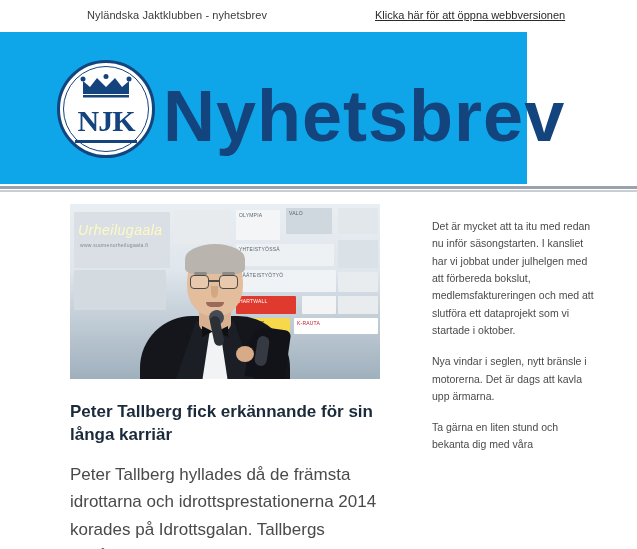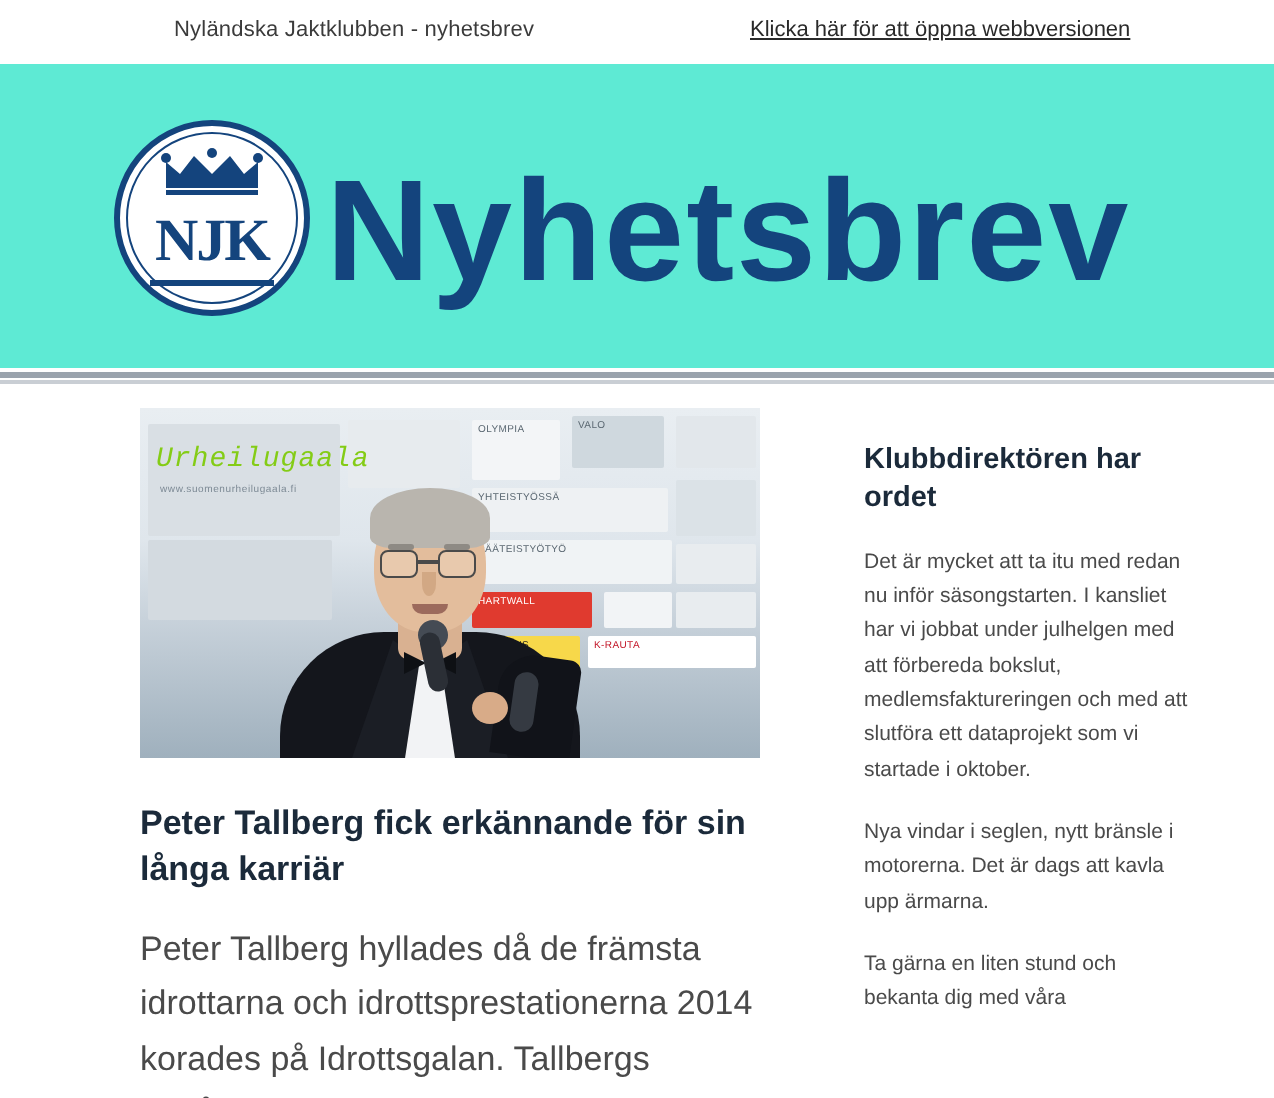--- a/index.html
+++ b/index.html
@@ -50,23 +50,23 @@
     color: #2a2a2a;
     text-decoration: underline;
     cursor: pointer;
   }
 
   
   .masthead {
     position: absolute;
     top: 32px;
     left: 0;
-    width: 637px;
+    width: 527px;
     height: 152px;
-    background: #5eead4;
+    background: #0ea5e9;
   }
 
   .logo-wrap {
     position: absolute;
     left: 57px;
     top: 28px;
     width: 98px;
     height: 98px;
   }
   .logo-circle-outer {
@@ -215,24 +215,24 @@
     overflow: hidden;
   }
   .p10 .panel-text, .p15 .panel-text { color: #ffffff; }
   .p15 .panel-text { color: #c3182a; }
   .p14 .panel-text { color: #1c1c1c; }
 
   .photo-script {
     position: absolute;
     left: 8px;
     top: 18px;
-    font-family: Liberation Mono, monospace;
+    font-family: Liberation Sans, sans-serif;
     font-style: italic;
     font-size: 14px;
-    color: #84cc16;
+    color: #fef9c3;
     letter-spacing: 0.5px;
   }
   .photo-script-sub {
     position: absolute;
     left: 10px;
     top: 38px;
     font-size: 5px;
     color: #7d8a95;
     letter-spacing: 0.3px;
   }
@@ -560,21 +560,20 @@
         </div>
       </div>
 
       <h2 class="headline">Peter Tallberg fick erkännande för sin långa karriär</h2>
 
       <p class="body-text">Peter Tallberg hyllades då de främsta idrottarna och idrottsprestationerna 2014 korades på Idrottsgalan. Tallbergs livslånga intresse och arbete inom den Olympiska rörelsen</p>
     </div>
 
     <div class="col-right">
 
-      <h3 class="sub-head">Klubbdirektören har ordet</h3>
 
       <p class="right-p">Det är mycket att ta itu med redan nu inför säsongstarten. I kansliet har vi jobbat under julhelgen med att förbereda bokslut, medlemsfaktureringen och med att slutföra ett dataprojekt som vi startade i oktober.</p>
       <p class="right-p">Nya vindar i seglen, nytt bränsle i motorerna. Det är dags att kavla upp ärmarna.</p>
       <p class="right-p">Ta gärna en liten stund och bekanta dig med våra</p>
     </div>
 
   </div>
 </div>
 
 </body></html>

